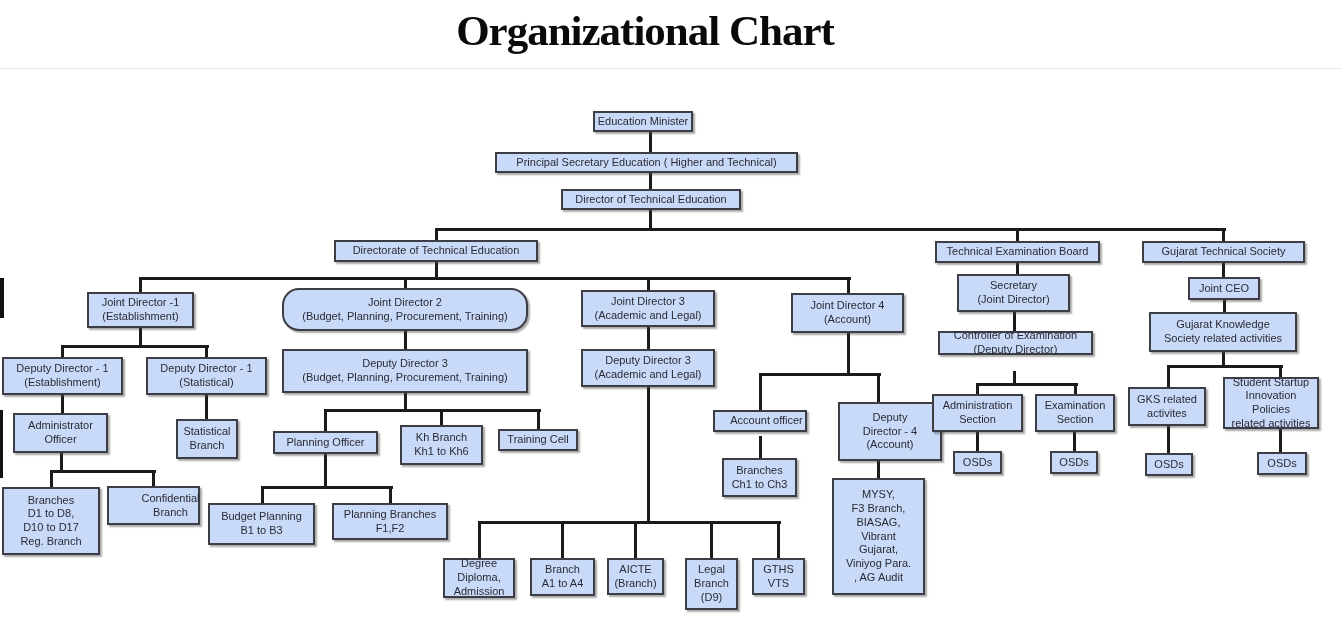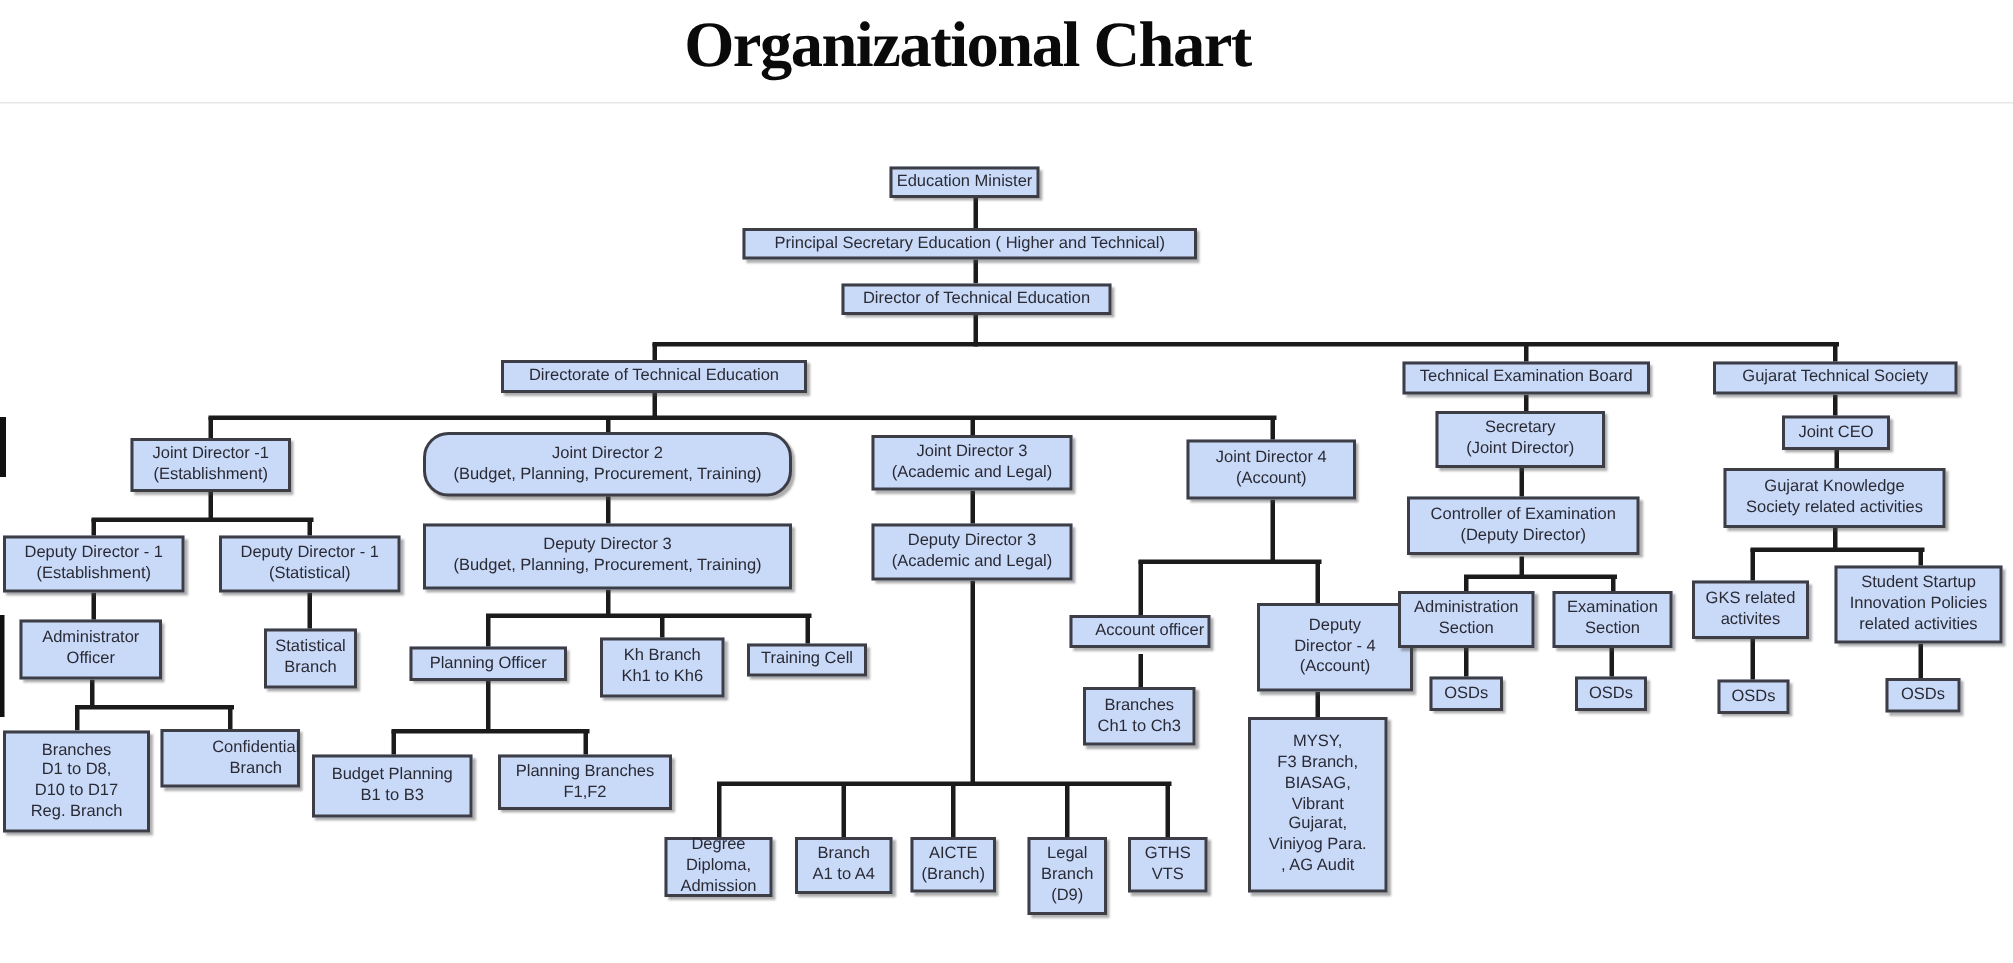--- a/index.html
+++ b/index.html
@@ -140,21 +140,21 @@
 (Joint Director)</div>
     <div class="node" style="left: 1188px; top: 277px; width: 72px; height: 23px;">Joint CEO</div>
     <div class="node" style="left: 2px; top: 357px; width: 121px; height: 38px;">Deputy Director - 1
 (Establishment)</div>
     <div class="node" style="left: 146px; top: 357px; width: 121px; height: 38px;">Deputy Director  - 1
 (Statistical)</div>
     <div class="node" style="left: 282px; top: 349px; width: 246px; height: 44px;">Deputy Director 3
 (Budget, Planning, Procurement, Training)</div>
     <div class="node" style="left: 581px; top: 349px; width: 134px; height: 38px;">Deputy Director 3
 (Academic and Legal)</div>
-    <div class="node" style="left: 938px; top: 331px; width: 155px; height: 39px;">Controller of Examination
+    <div class="node" style="left: 938px; top: 331px; width: 155px; height: 24px;">Controller of Examination
 (Deputy Director)</div>
     <div class="node" style="left: 1149px; top: 312px; width: 148px; height: 40px;">Gujarat Knowledge
 Society related activities</div>
     <div class="node" style="left: 13px; top: 413px; width: 95px; height: 40px;">Administrator
 Officer</div>
     <div class="node" style="left: 176px; top: 419px; width: 62px; height: 40px;">Statistical
 Branch</div>
     <div class="node" style="left: 273px; top: 431px; width: 105px; height: 23px;">Planning Officer</div>
     <div class="node" style="left: 400px; top: 425px; width: 83px; height: 40px;">Kh Branch
 Kh1 to Kh6</div>
@@ -162,21 +162,21 @@
     <div class="node" style="left: 713px; top: 410px; width: 94px; height: 22px; padding-left: 15px;">Account officer</div>
     <div class="node" style="left: 838px; top: 402px; width: 104px; height: 59px;">Deputy
 Director - 4
 (Account)</div>
     <div class="node" style="left: 932px; top: 394px; width: 91px; height: 38px;">Administration
 Section</div>
     <div class="node" style="left: 1035px; top: 394px; width: 80px; height: 38px;">Examination
 Section</div>
     <div class="node" style="left: 1128px; top: 387px; width: 78px; height: 39px;">GKS related
 activites</div>
-    <div class="node" style="left: 1223px; top: 377px; width: 112px; height: 52px;">Student Startup
+    <div class="node" style="left: 1223px; top: 377px; width: 96px; height: 52px;">Student Startup
 Innovation Policies
 related activities</div>
     <div class="node" style="left: 2px; top: 487px; width: 98px; height: 68px;">Branches
 D1 to D8,
 D10 to D17
 Reg. Branch</div>
     <div class="node" style="left: 107px; top: 486px; width: 93px; height: 39px; padding-left: 36px;">Confidential
 Branch</div>
     <div class="node" style="left: 208px; top: 503px; width: 107px; height: 42px;">Budget Planning
 B1 to B3</div>

